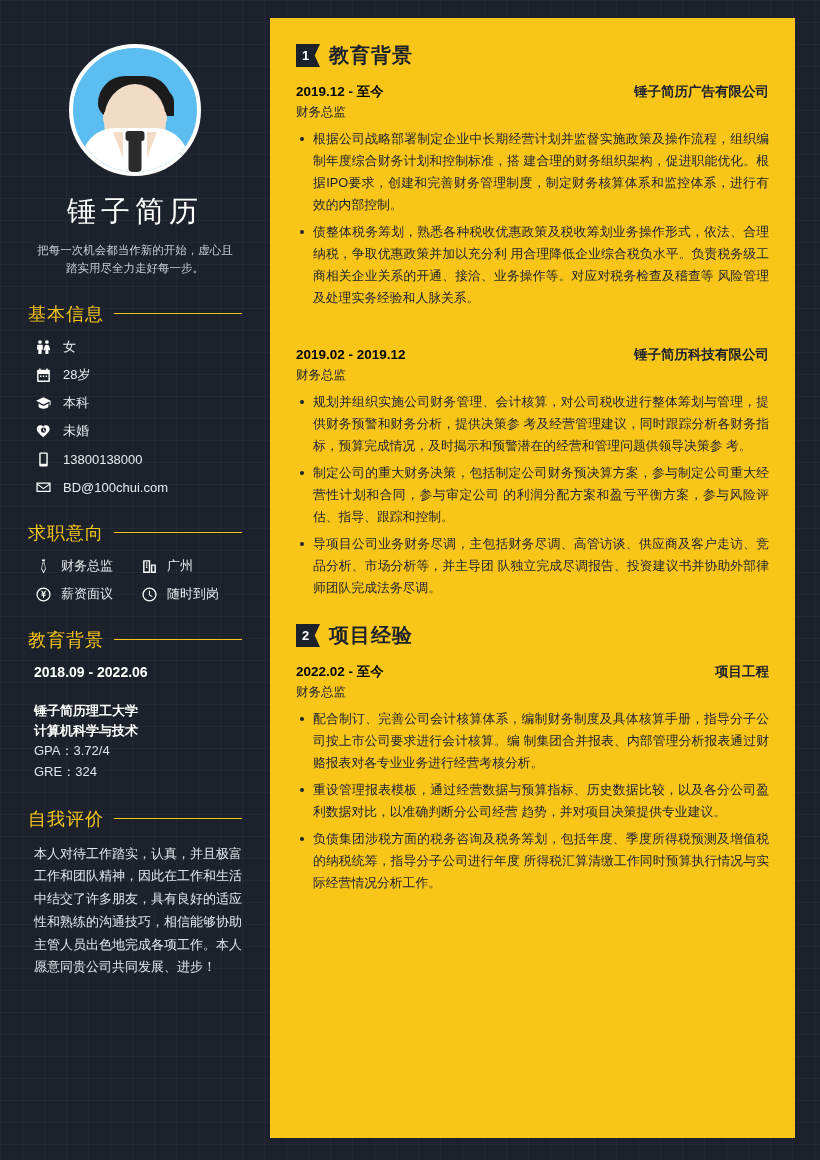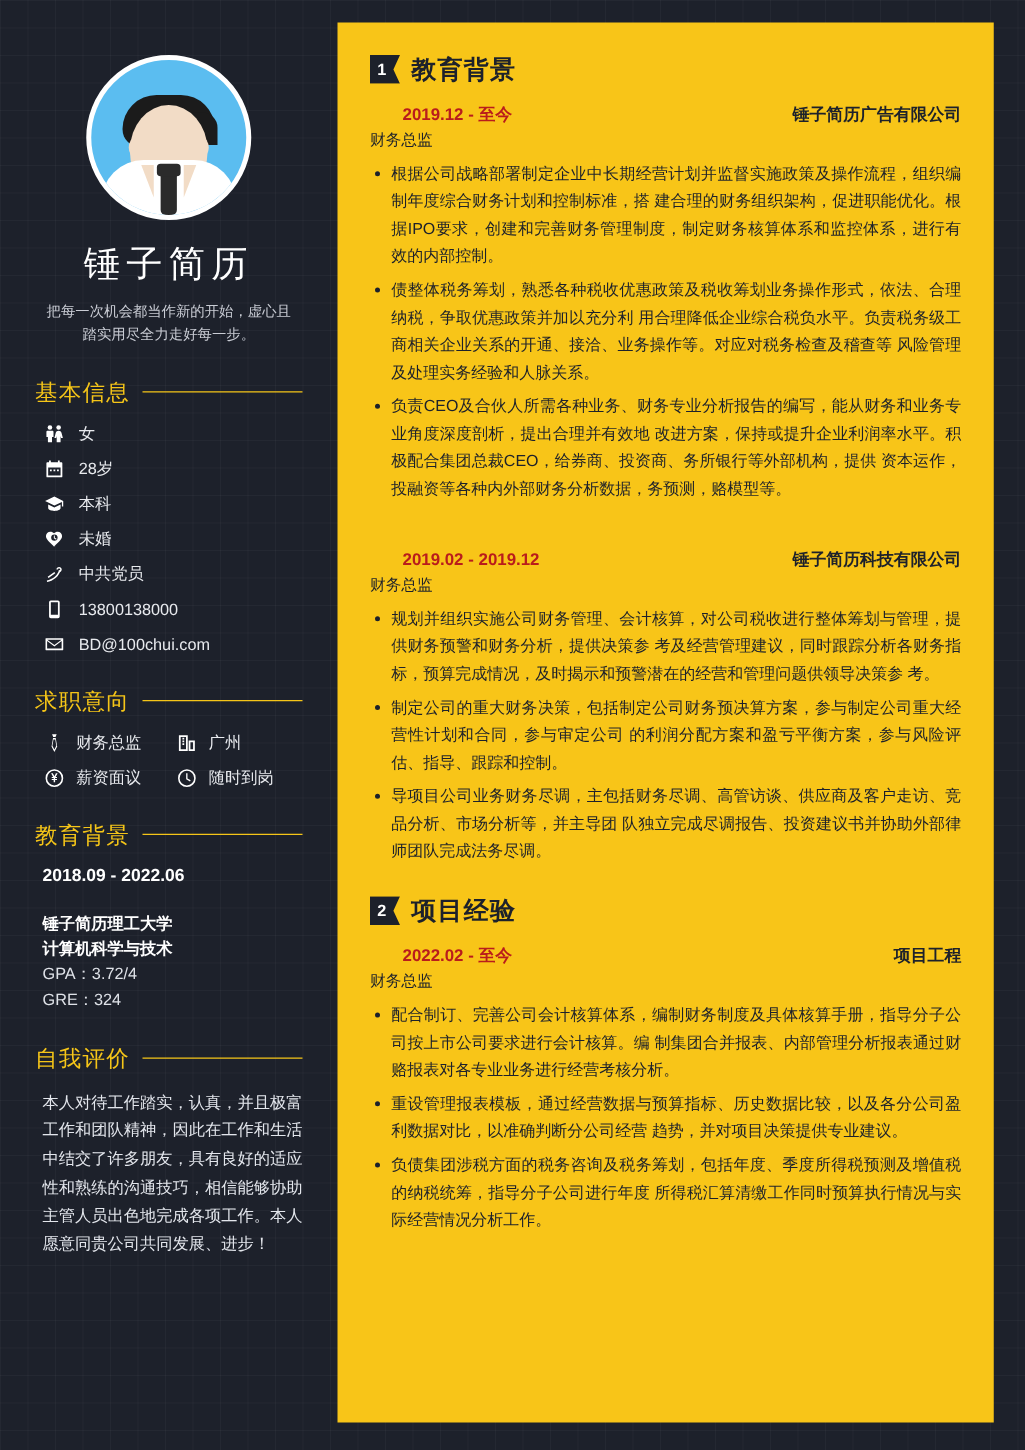--- a/index.html
+++ b/index.html
@@ -111,21 +111,21 @@
   .panel-sec-head { display:flex; align-items:center; gap:9px; margin-bottom:10px; }
   .badge {
     width:24px; height:23px; background:#1d212b; color:#ffffff;
     font-size:13px; font-weight:bold; display:flex; align-items:center;
     justify-content:center; padding-right:5px;
     clip-path:polygon(0 0, 100% 0, 78% 50%, 100% 100%, 0 100%);
   }
   .panel-sec-title { color:#1d212b; font-size:20px; font-weight:bold; letter-spacing:1px; }
 
   .job-head { display:flex; justify-content:space-between; align-items:baseline; margin-top:14px; }
-  .job-date { color:#b91c1c; font-size:13.5px; font-weight:bold;margin-left:26px; }
+  .job-date { color:#000000; font-size:13.5px; font-weight:bold; }
   .job-company { color:#1d212b; font-size:13.5px; font-weight:bold; }
   .job-role { color:#1d212b; font-size:12.5px; margin-top:3px; margin-bottom:7px; }
 
   ul.bullets { list-style:none; }
   ul.bullets li {
     position:relative; padding-left:17px; color:#1d212b;
     font-size:12.8px; line-height:1.72; text-align:justify; margin-bottom:5px;
   }
   ul.bullets li:before {
     content:""; position:absolute; left:4px; top:9px;
@@ -195,30 +195,20 @@
       <span class="ic">
         <svg viewBox="0 0 24 24">
             <path d="M12.2 20.5l-.9-.8C5.6 14.6 2.5 11.8 2.5 8.3 2.5 5.5 4.7 3.3 7.5 3.3c1.6 0 3.1.7 4.1 1.9 1-1.2 2.5-1.9 4.1-1.9 2.8 0 5 2.2 5 5 0 3.5-3.1 6.3-8.8 11.4l-.7.8z"></path>
             <circle cx="12" cy="10" r="3.6" fill="#1d212b"></circle>
             <path d="M11.4 7.6h1.1v2.6l2 1.2-.6.9-2.5-1.5V7.6z" fill="#ffffff"></path>
           </svg>
       </span>
       <span>未婚</span>
     </div>
 
-    <div class="info-row">
-      <span class="ic">
-        <svg viewBox="0 0 24 24">
-            <path d="M3.5 18.8c2.9-.4 6.5-2 9.2-4.4 2.4-2.2 4-4.9 4.4-7.3l1.7.5c-.6 2.9-2.4 5.9-5.1 8.3-3 2.7-6.9 4.4-10 4.8l-.2-1.9z"></path>
-            <path d="M17.3 3.6c1.7 0 3 1.3 3 3s-1.3 3-3 3v-1.7c.7 0 1.3-.6 1.3-1.3s-.6-1.3-1.3-1.3-1.3.6-1.3 1.3h-1.7c0-1.7 1.3-3 3-3z"></path>
-            <path d="M4.4 14.8l7.6-5.4 1 1.4-7.6 5.4-1-1.4z"></path>
-          </svg>
-      </span>
-      <span>中共党员</span>
-    </div>
 
     <div class="info-row">
       <span class="ic">
         <svg viewBox="0 0 24 24">
             <path d="M8 2h8a2 2 0 012 2v16a2 2 0 01-2 2H8a2 2 0 01-2-2V4a2 2 0 012-2zm0 2v14h8V4H8zm3 15h2v1.2h-2V19z"></path>
           </svg>
       </span>
       <span>13800138000</span>
     </div>
 
@@ -299,21 +289,20 @@
 
     <div>
       <div class="job-head">
         <span class="job-date">2019.12 - 至今</span>
         <span class="job-company">锤子简历广告有限公司</span>
       </div>
       <div class="job-role">财务总监</div>
       <ul class="bullets">
         <li>根据公司战略部署制定企业中长期经营计划并监督实施政策及操作流程，组织编制年度综合财务计划和控制标准，搭 建合理的财务组织架构，促进职能优化。根据IPO要求，创建和完善财务管理制度，制定财务核算体系和监控体系，进行有效的内部控制。</li>
         <li>债整体税务筹划，熟悉各种税收优惠政策及税收筹划业务操作形式，依法、合理纳税，争取优惠政策并加以充分利 用合理降低企业综合税负水平。负责税务级工商相关企业关系的开通、接洽、业务操作等。对应对税务检查及稽查等 风险管理及处理实务经验和人脉关系。</li>
-        <li>负责CEO及合伙人所需各种业务、财务专业分析报告的编写，能从财务和业务专业角度深度剖析，提出合理并有效地 改进方案，保持或提升企业利润率水平。积极配合集团总裁CEO，给券商、投资商、务所银行等外部机构，提供 资本运作，投融资等各种内外部财务分析数据，务预测，赂模型等。</li>
       </ul>
     </div>
 
     <div class="gap-lg"></div>
 
     <div>
       <div class="job-head">
         <span class="job-date">2019.02 - 2019.12</span>
         <span class="job-company">锤子简历科技有限公司</span>
       </div>

